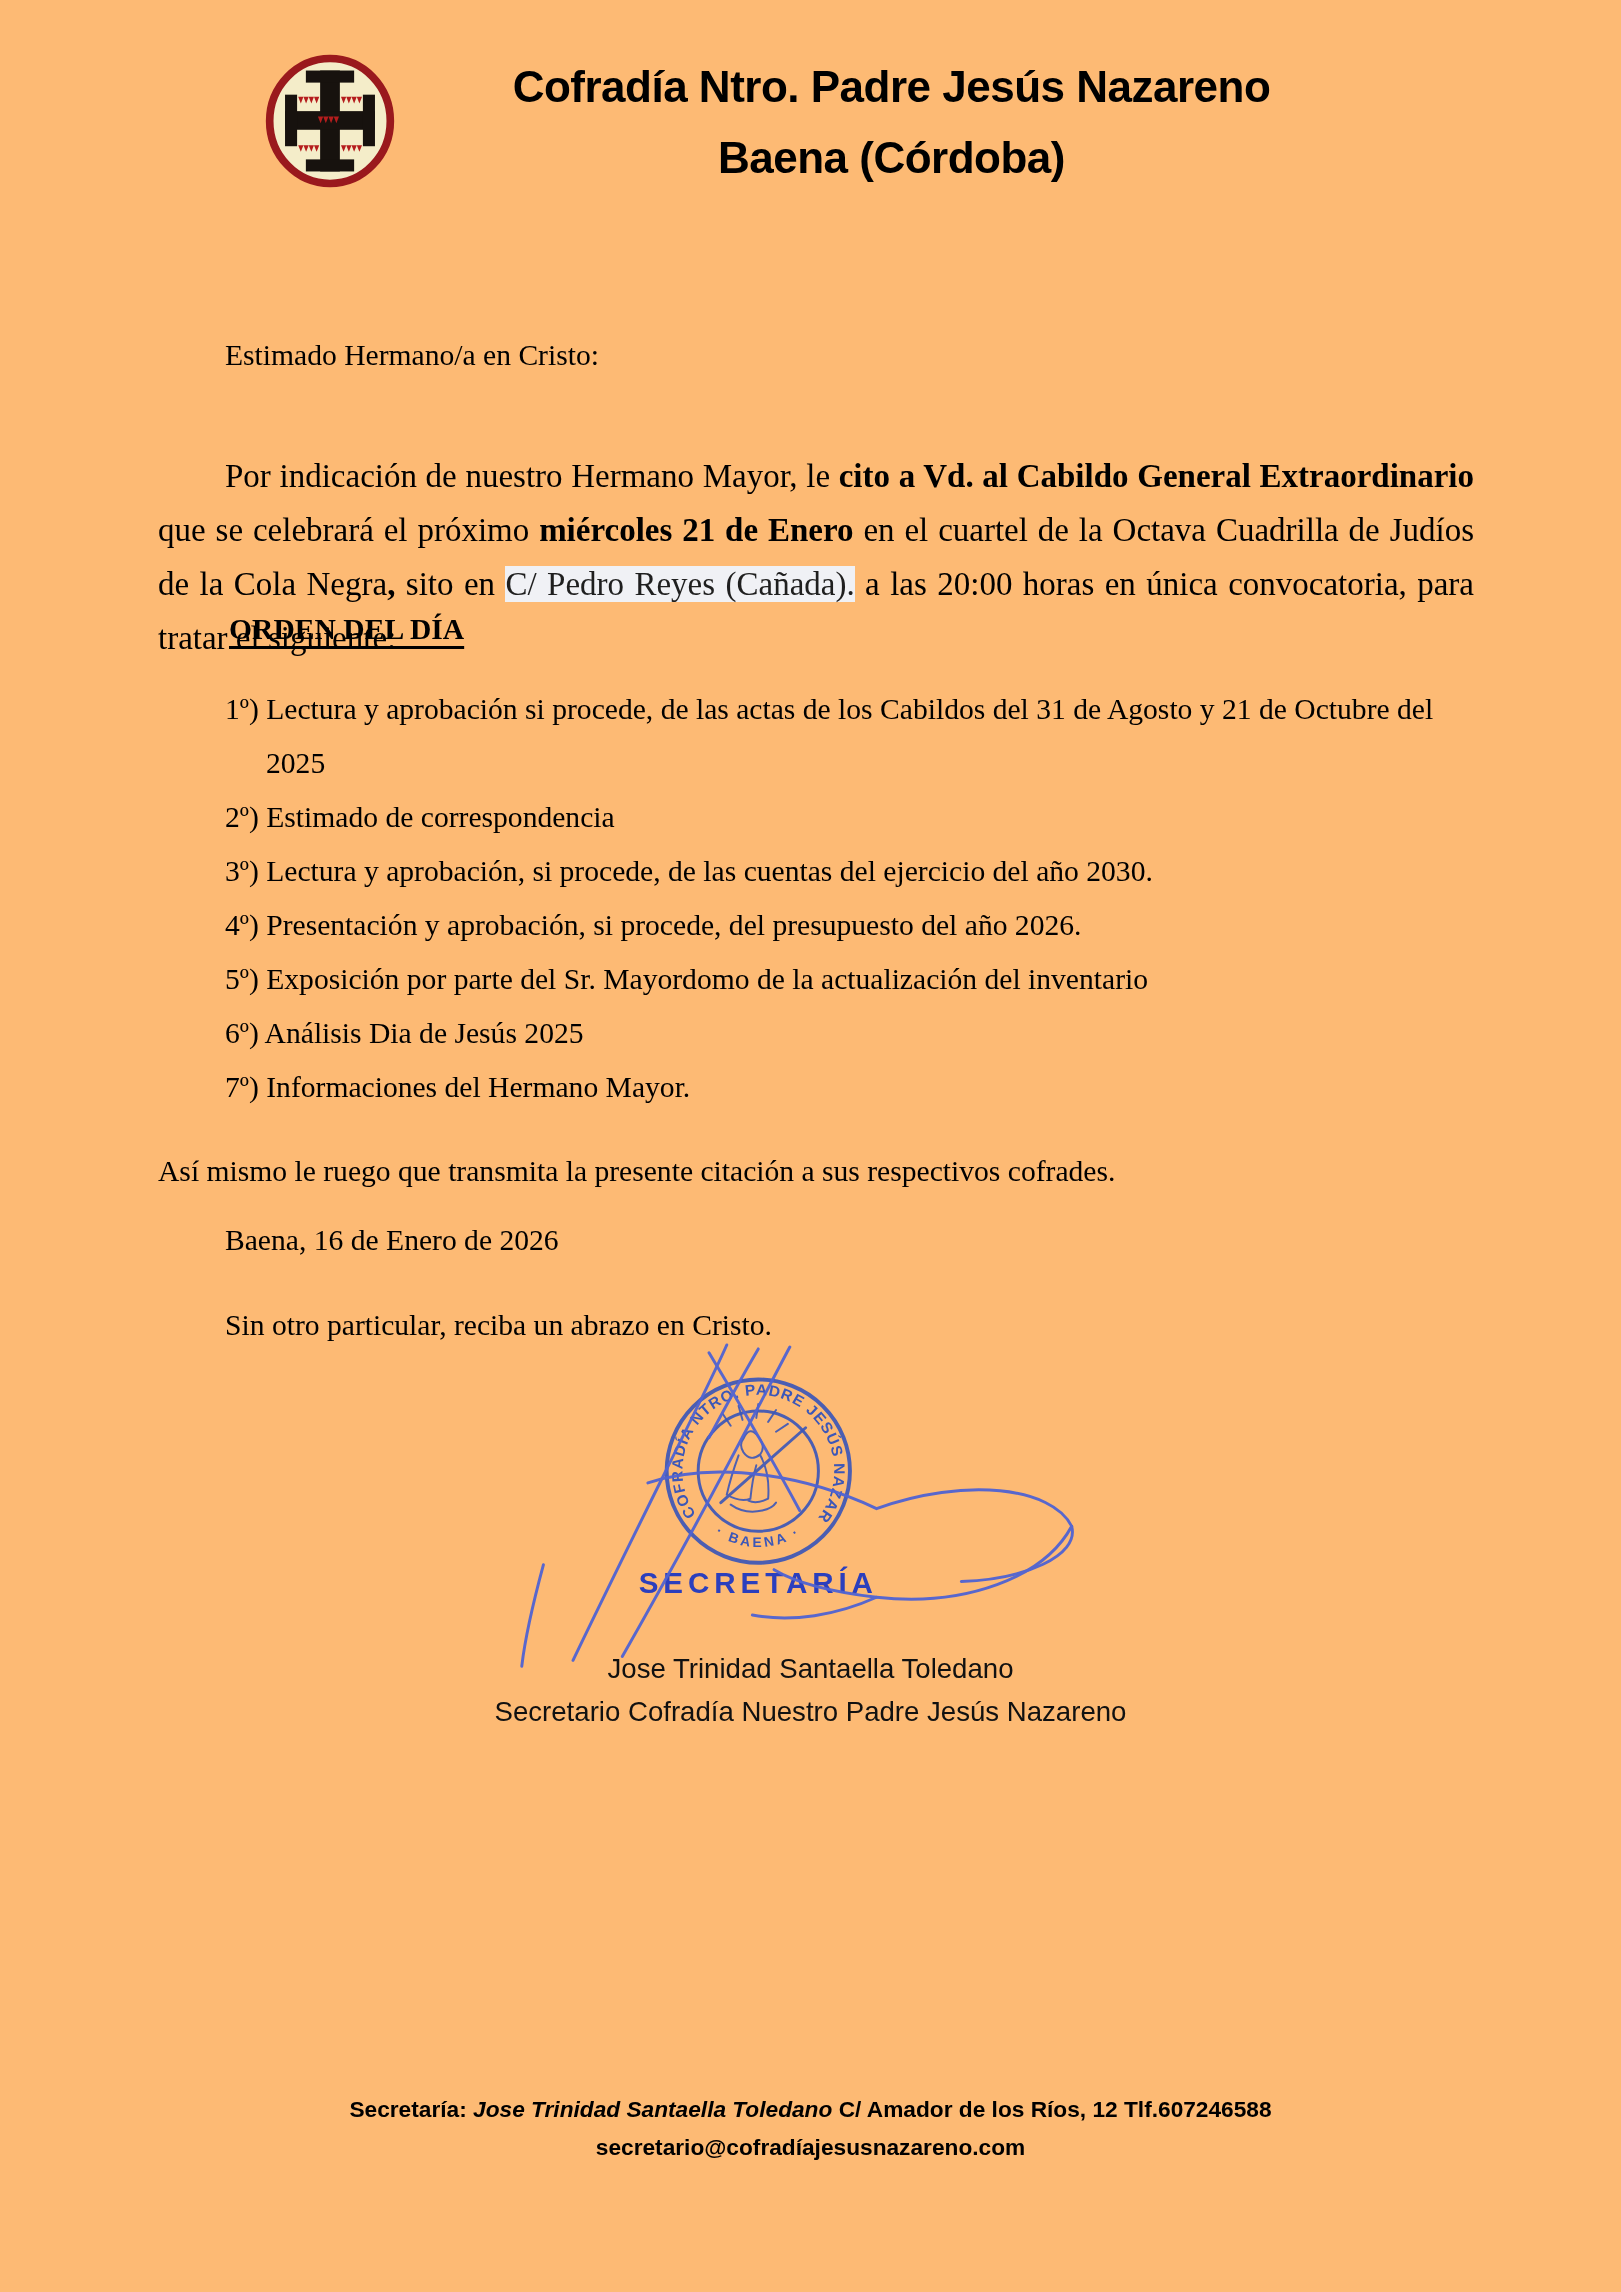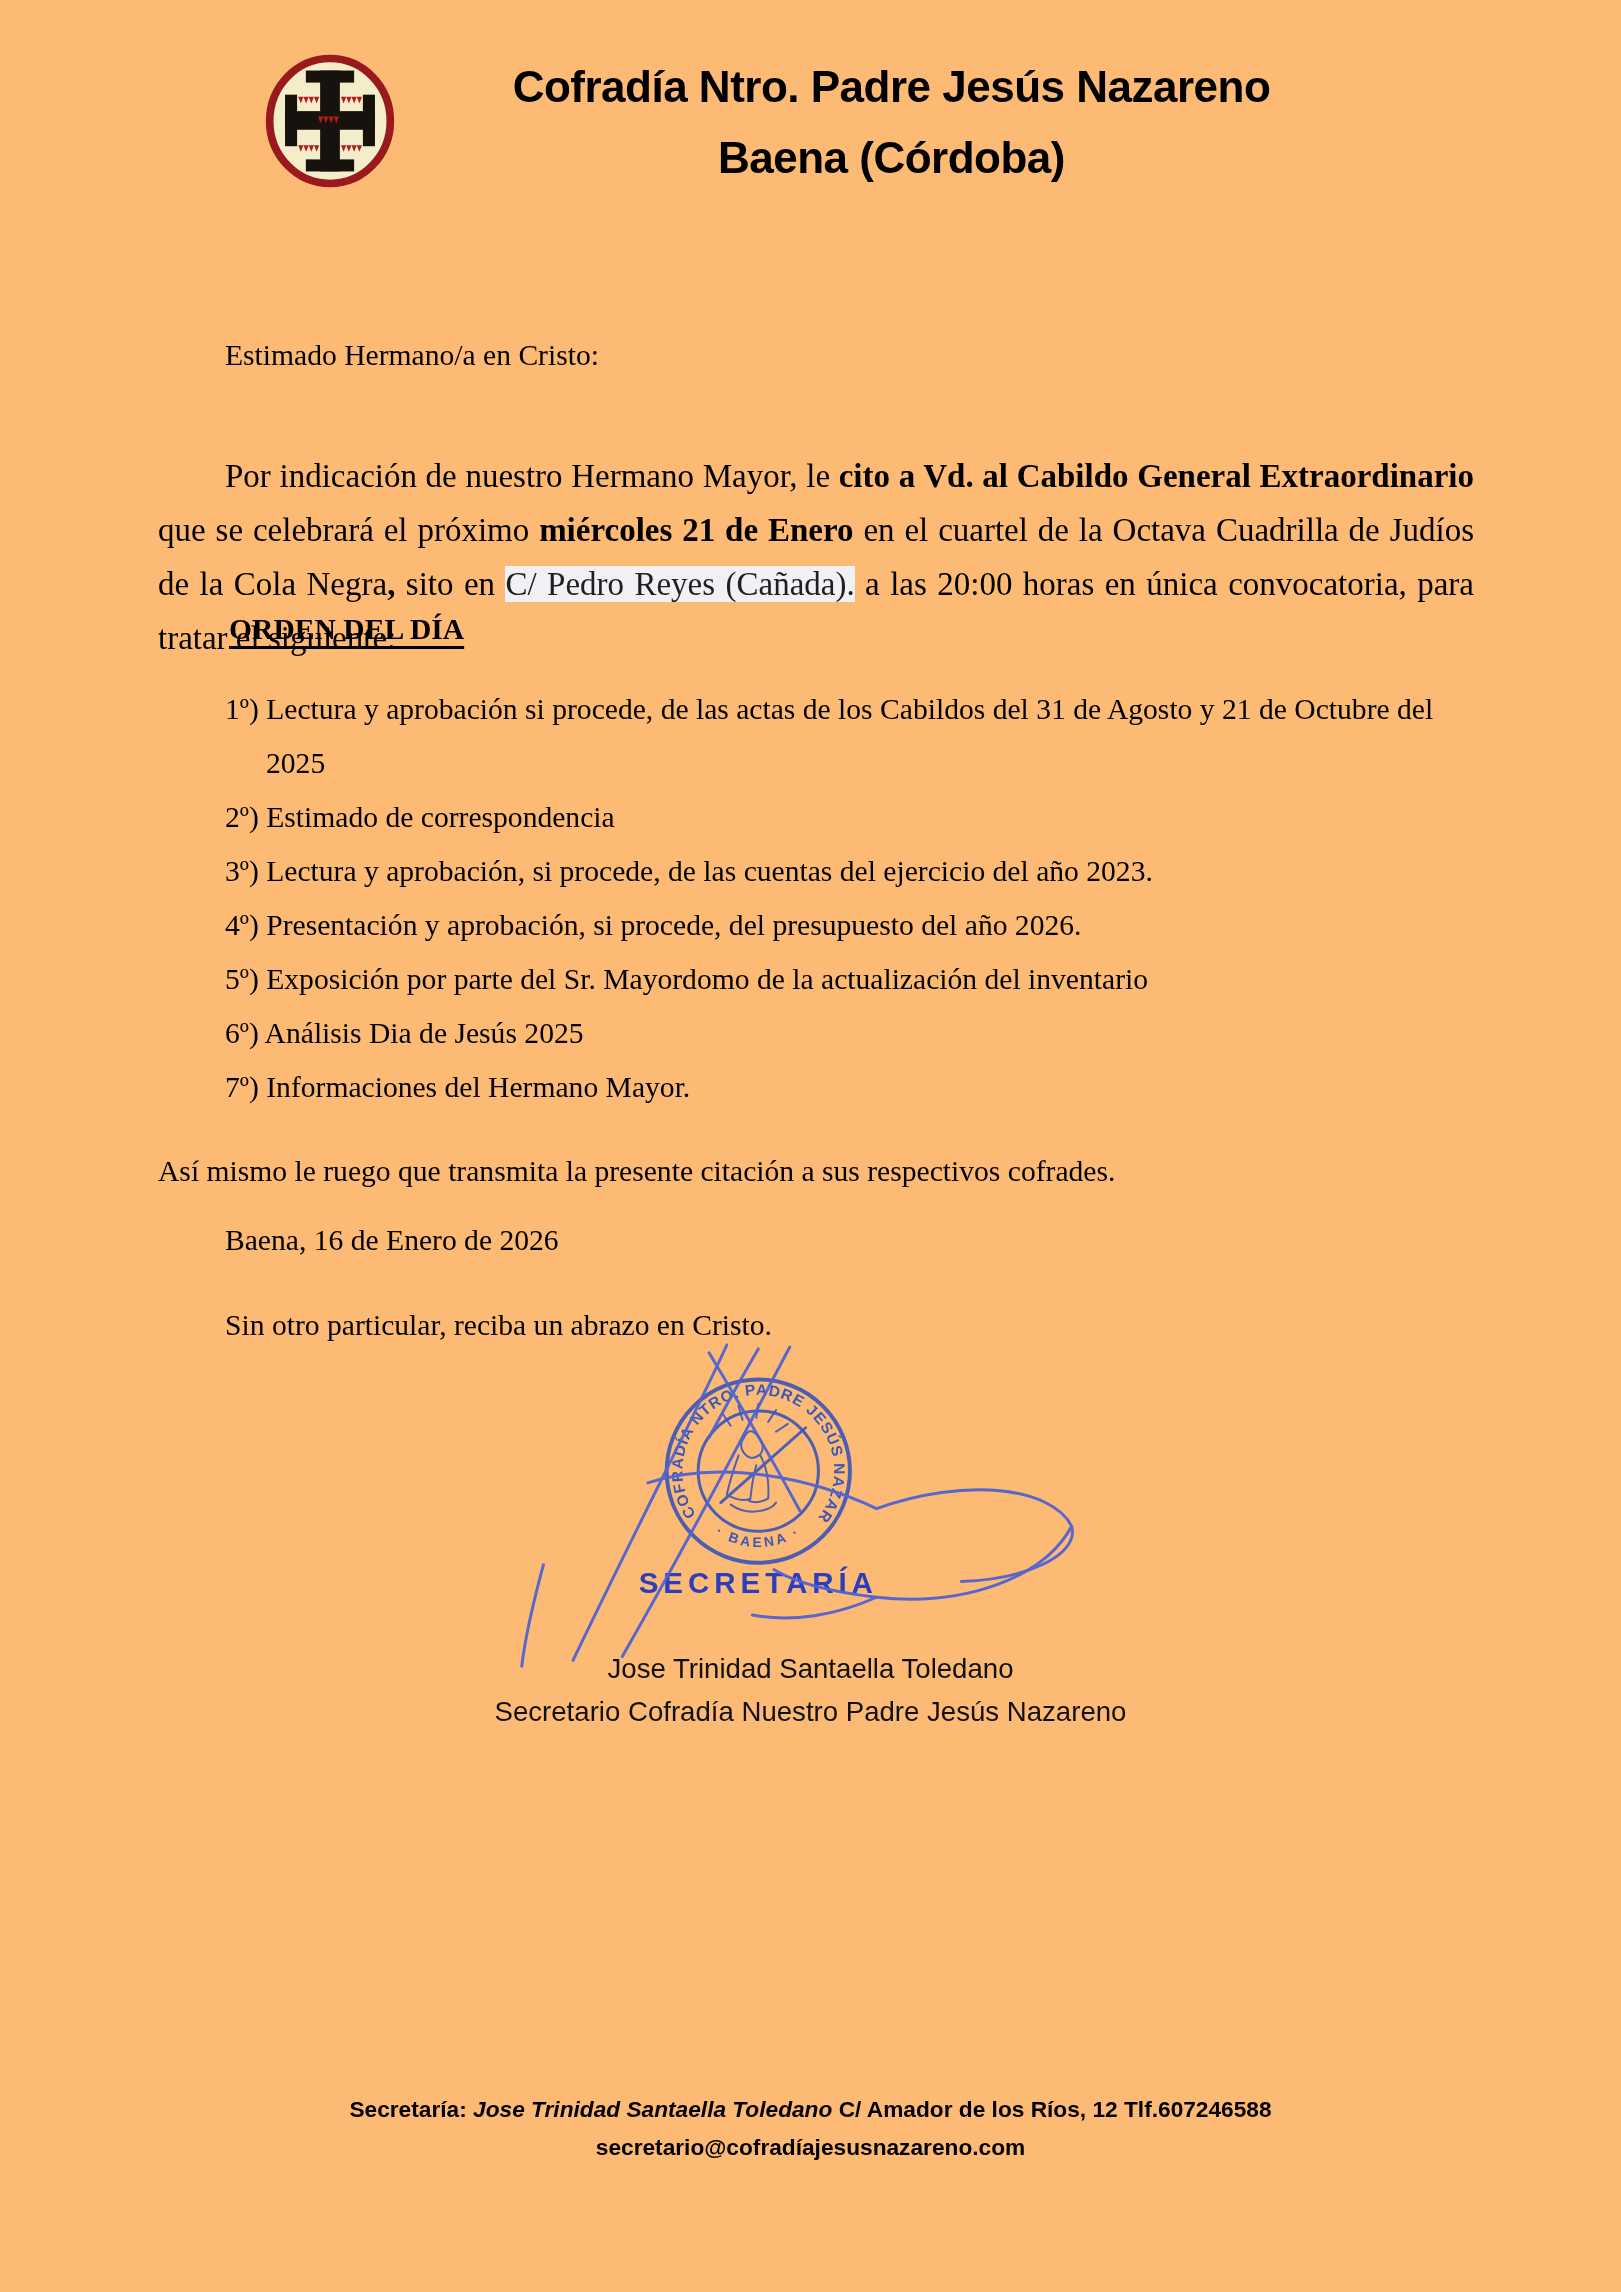--- a/index.html
+++ b/index.html
@@ -83,21 +83,21 @@
 
   <p class="para">
     <span>Por indicación de nuestro Hermano Mayor, le </span><span class="run-bold">cito a Vd. al Cabildo General Extraordinario</span><span> que se celebrará el próximo </span><span class="run-bold">miércoles 21 de Enero</span><span> en el cuartel de la Octava Cuadrilla de Judíos de la Cola Negra</span><span class="run-bold">,</span><span> sito en </span><span class="run-highlight">C/ Pedro Reyes (Cañada).</span><span> a las 20:00 horas en única convocatoria, para tratar el siguiente:</span>
   </p>
 
   <div class="agenda-title">ORDEN DEL DÍA</div>
 
   <div class="agenda">
     <div class="agenda-item">1º) Lectura y aprobación si procede, de las actas de los Cabildos del 31 de Agosto y 21 de Octubre del 2025</div>
     <div class="agenda-item">2º) Estimado de correspondencia</div>
-    <div class="agenda-item">3º) Lectura y aprobación, si procede, de las cuentas del ejercicio del año 2023.</div>
+    <div class="agenda-item">3º) Lectura y aprobación, si procede, de las cuentas del ejercicio del año 2030.</div>
     <div class="agenda-item">4º) Presentación y aprobación, si procede, del presupuesto del año 2026.</div>
     <div class="agenda-item">5º) Exposición por parte del Sr. Mayordomo de la actualización del inventario</div>
     <div class="agenda-item">6º) Análisis Dia de Jesús 2025</div>
     <div class="agenda-item">7º) Informaciones del Hermano Mayor.</div>
   </div>
 
   <div class="closing">Así mismo le ruego que transmita la presente citación a sus respectivos cofrades.</div>
   <div class="dateline">Baena, 16 de Enero de 2026</div>
   <div class="farewell">Sin otro particular, reciba un abrazo en Cristo.</div>
 

